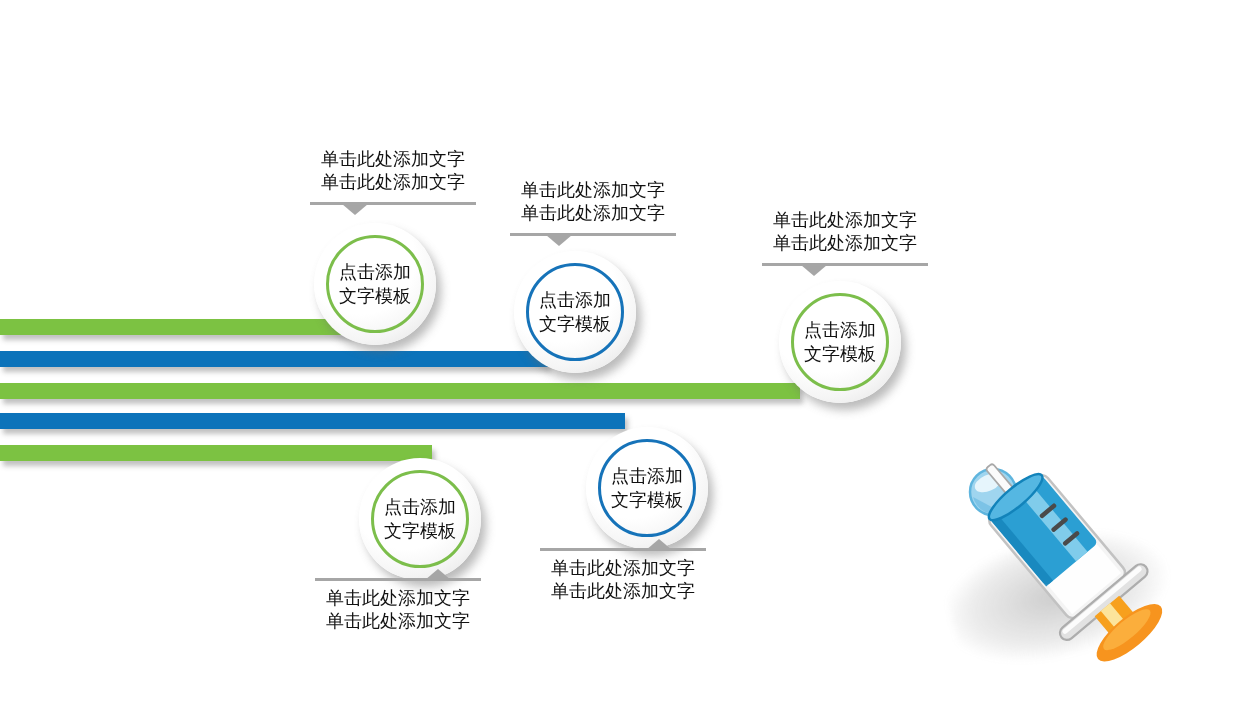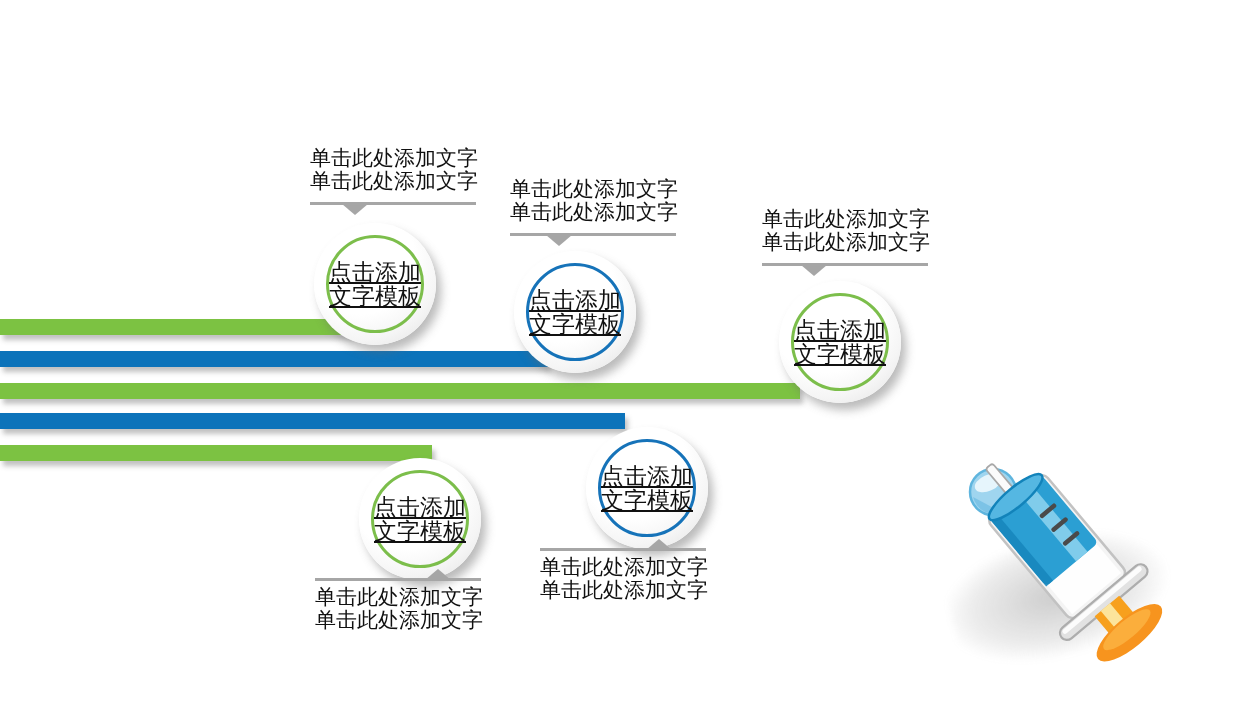--- a/index.html
+++ b/index.html
@@ -16,26 +16,26 @@
   
   .milestone{
     position:absolute;width:122px;height:122px;border-radius:50%;z-index:2;
     background:radial-gradient(circle at 38% 30%, #ffffff 48%, #f5f5f5 70%, #e6e6e6 90%, #d9d9d9 100%);
     box-shadow:5px 7px 10px rgba(105,105,105,.45);
     display:flex;align-items:center;justify-content:center;
   }
   .ring{position:absolute;inset:12px;border-radius:50%;border:3px solid;}
   .ring-green{border-color:#7CBE4B;}
   .ring-blue{border-color:#1673B9;}
-  .m-label{position:relative;font-size:23px;line-height:24px;text-align:center;z-index:1;text-decoration:underline;}
+  .m-label{position:relative;font-size:18px;line-height:24px;text-align:center;z-index:1;}
   .m-label div{white-space:nowrap;}
 
   
   .caption{position:absolute;width:166px;z-index:3;}
-  .cap-text{font-size:21px;line-height:23px;text-align:left;white-space:nowrap;font-family:Liberation Mono, monospace;}
+  .cap-text{font-size:18px;line-height:23px;text-align:center;white-space:nowrap;}
   .cap-rule{position:relative;height:3px;background:#A6A6A6;}
   .caption-above .cap-rule{margin-top:8px;}
   .caption-below .cap-rule{margin-bottom:6px;}
   .tri{position:absolute;width:0;height:0;border-left:13px solid transparent;border-right:13px solid transparent;}
   .tri-down{border-top:11px solid #A6A6A6;top:2px;}
   .tri-up{border-bottom:11px solid #A6A6A6;top:-9px;}
 
   
   .syringe-wrap{position:absolute;left:945px;top:425px;width:270px;height:260px;z-index:2;}
   .syringe-shadow{

